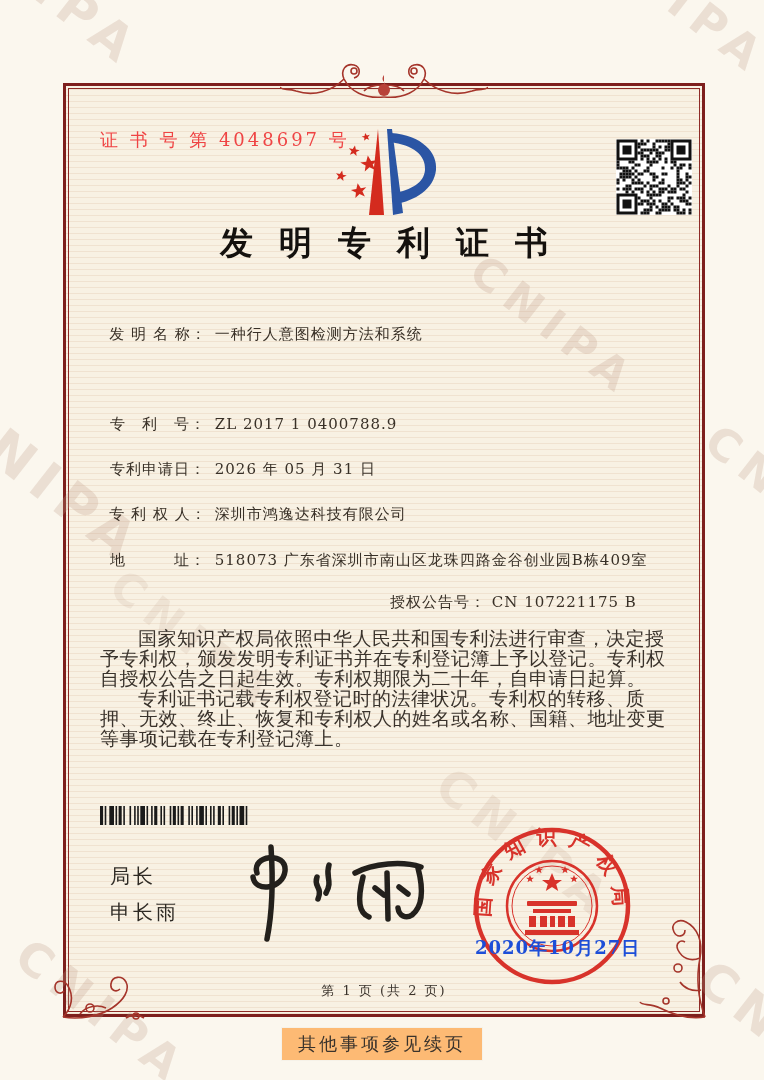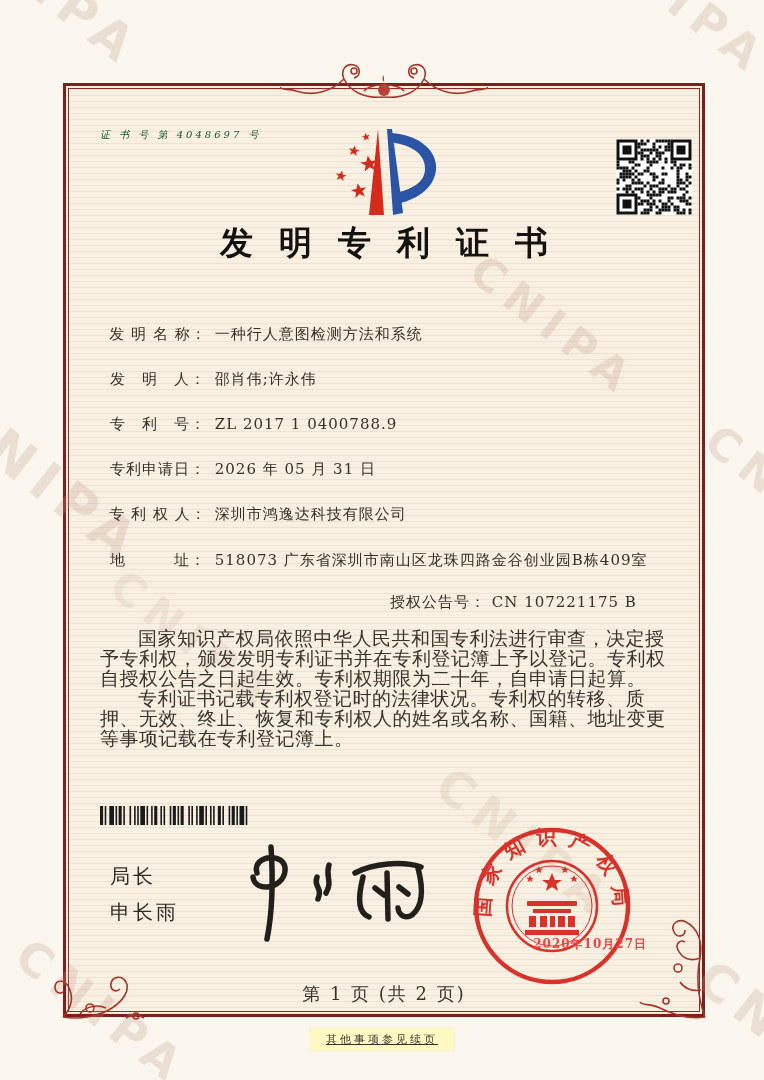--- a/index.html
+++ b/index.html
@@ -24,35 +24,35 @@
   }
   
   .wm{
     position:absolute;z-index:2;pointer-events:none;white-space:nowrap;
     font-family:"DejaVu Sans","Liberation Sans",sans-serif;font-weight:bold;
     color:rgba(189,154,134,0.26);letter-spacing:10px;transform:rotate(38deg);
   }
   
   .content{position:absolute;left:63px;top:83px;width:642px;height:934px;z-index:3;}
   .abs{position:absolute;}
-  .cert-no{font-size:10px;letter-spacing:3px;color:#14532d;font-style:italic;}
+  .cert-no{font-size:18px;letter-spacing:3px;color:#ef4444;}
   .title{width:100%;text-align:center;font-size:33px;font-weight:600;color:#14110E;
          letter-spacing:26px;text-indent:26px;}
   .row{font-size:15px;letter-spacing:1px;color:#383027;line-height:22px;}
   .lbl{display:inline-block;width:102px;vertical-align:top;text-align:center;}
   .val{display:inline-block;vertical-align:top;max-width:455px;}
   .paras{width:576px;font-size:19px;line-height:20px;color:#3A332C;letter-spacing:0.5px;}
   .paras p{margin:0;text-indent:2em;}
   .officer{font-size:20px;letter-spacing:3px;color:#2E2A24;}
-  .page-ind{width:100%;text-align:center;font-size:18px;letter-spacing:2px;color:#3A332C;}
-  .seal-date{font-size:12px;color:#ef4444;letter-spacing:1px;text-align:right;font-weight:600;}
+  .page-ind{width:100%;text-align:center;font-size:13px;letter-spacing:2px;color:#3A332C;}
+  .seal-date{font-size:18px;color:#1d4ed8;letter-spacing:1px;text-align:left;font-weight:600;}
   .cont-note{
     position:absolute;top:1028px;left:50%;transform:translateX(-50%);
-    background:#fef9c3;padding:4px 16px;font-size:11px;letter-spacing:3px;
-    color:#3A332C;z-index:4;box-shadow:0 0 0 1px rgba(0,0,0,0.02);text-decoration:underline;
+    background:#fdba74;padding:4px 16px;font-size:18px;letter-spacing:3px;
+    color:#3A332C;z-index:4;box-shadow:0 0 0 1px rgba(0,0,0,0.02);
   }
   .orn{position:absolute;z-index:4;pointer-events:none;}
   .seal-wrap{opacity:0.93;}
 </style>
 </head>
 <body>
 
 <div class="frame"></div>
 
 <div class="wm" style="left:-60px;top:-40px;font-size:50px;">CNIPA</div>
@@ -347,24 +347,20 @@
         <rect x="66" y="72" width="3" height="3" fill="#111"></rect>
         <rect x="72" y="72" width="3" height="3" fill="#111"></rect>
       </svg></div>
 
   <div class="abs title" style="top:138px;">发明专利证书</div>
 
   <div class="abs row" style="left:44px;top:240px;">
     <span class="lbl">发 明 名 称：</span>
     <span class="val">一种行人意图检测方法和系统</span>
   </div>
-  <div class="abs row" style="left:44px;top:285px;">
-    <span class="lbl">发　明　人：</span>
-    <span class="val">邵肖伟;许永伟</span>
-  </div>
   <div class="abs row" style="left:44px;top:330px;">
     <span class="lbl">专　利　号：</span>
     <span class="val">ZL 2017 1 0400788.9</span>
   </div>
   <div class="abs row" style="left:44px;top:375px;">
     <span class="lbl">专利申请日：</span>
     <span class="val">2026 年 05 月 31 日</span>
   </div>
   <div class="abs row" style="left:44px;top:420px;">
     <span class="lbl">专 利 权 人：</span>

